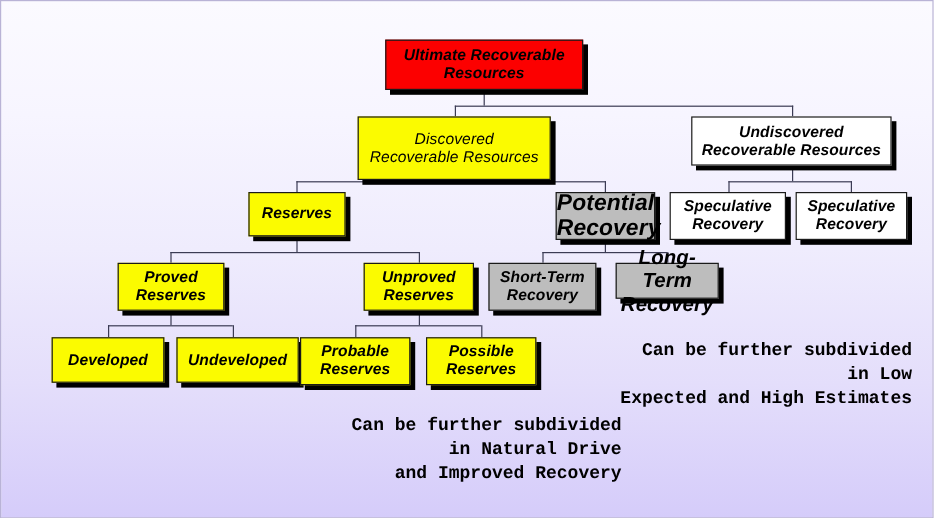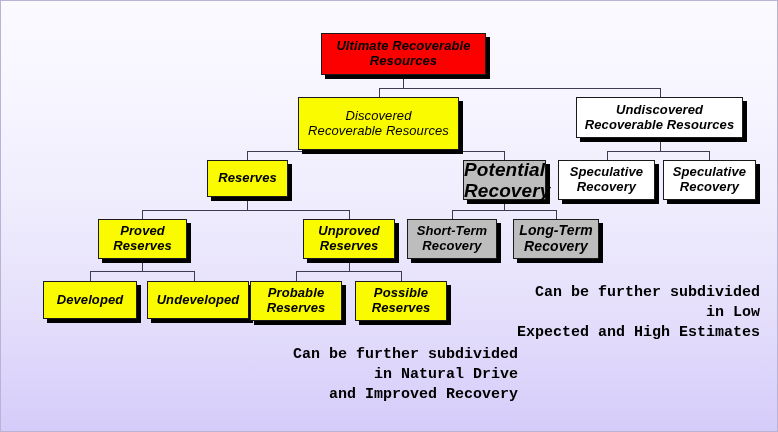--- a/index.html
+++ b/index.html
@@ -135,21 +135,21 @@
   </div>
 
   <div class="node fill-yellow" style="left:302px; top:218px; width:92px; height:40px; font-size:13px;">
     <span class="lbl"><span>Unproved</span><br><span>Reserves</span></span>
   </div>
 
   <div class="node fill-gray" style="left:406px; top:218px; width:90px; height:40px; font-size:13px;">
     <span class="lbl"><span>Short-Term</span><br><span>Recovery</span></span>
   </div>
 
-  <div class="node fill-gray" style="left:512px; top:218px; width:86px; height:40px; font-size:14px;">
+  <div class="node fill-gray" style="left:512px; top:218px; width:86px; height:30px; font-size:17px;">
     <span class="lbl"><span>Long-Term</span><br><span>Recovery</span></span>
   </div>
 
   <div class="node fill-yellow" style="left:42px; top:280px; width:94px; height:38px; font-size:13px;">
     <span class="lbl">Developed</span>
   </div>
 
   <div class="node fill-yellow" style="left:146px; top:280px; width:102px; height:38px; font-size:13px;">
     <span class="lbl">Undeveloped</span>
   </div>

